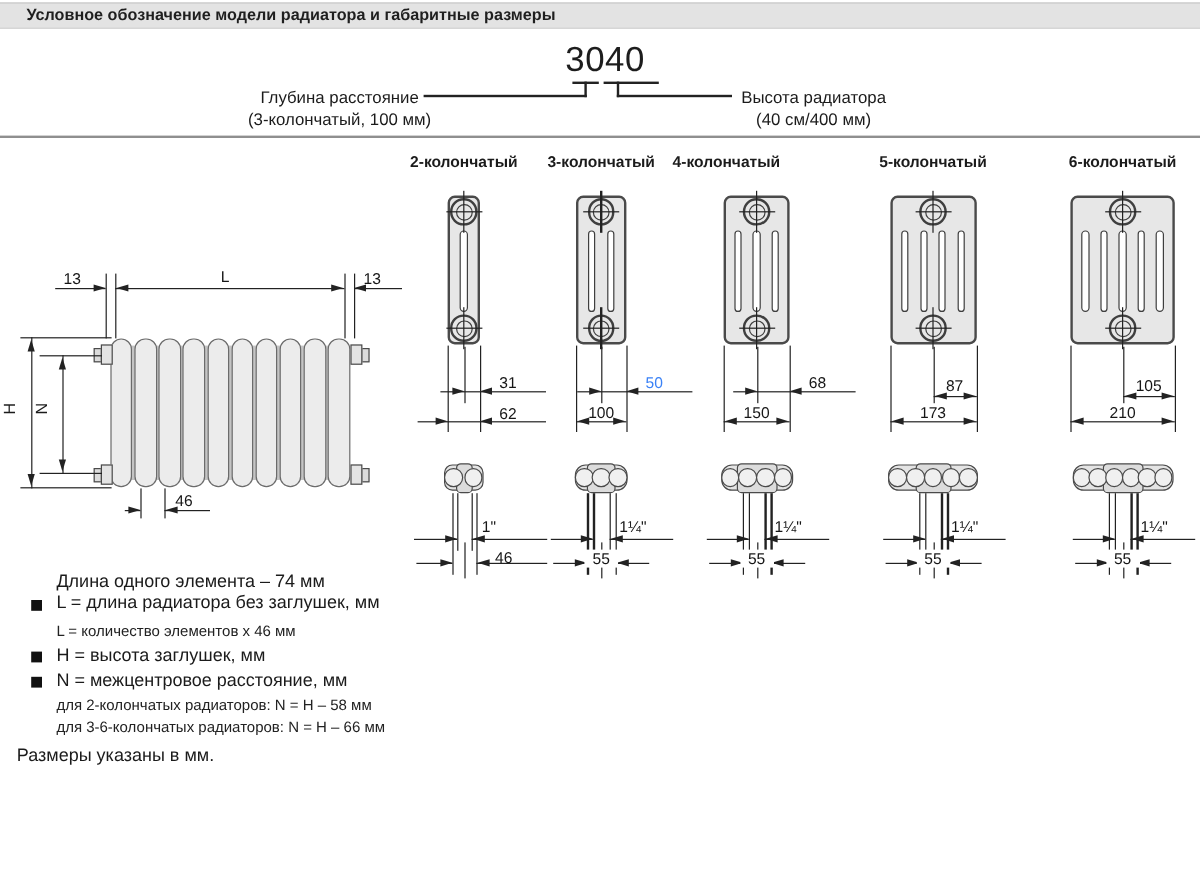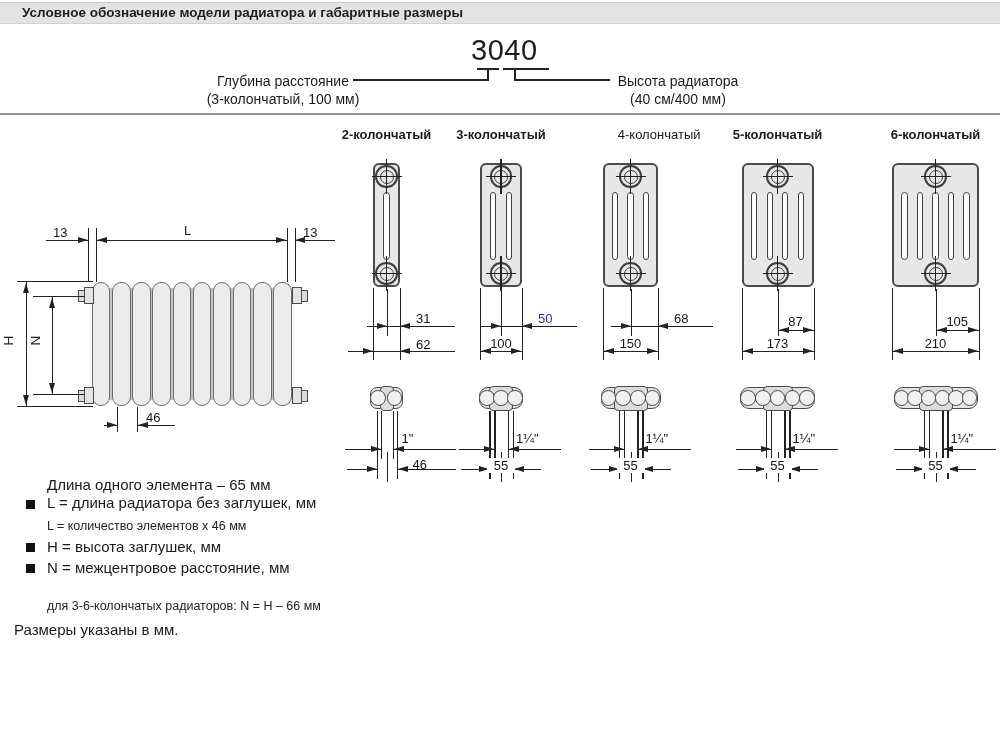--- a/index.html
+++ b/index.html
@@ -150,21 +150,21 @@
       <div style="position: absolute; left: 489.7px; top: 262.2px; width: 22.6px; height: 22.6px; border: 2px solid rgb(63, 63, 63); border-radius: 50%; background: rgb(231, 231, 231); box-sizing: border-box;"></div>
       <div style="position: absolute; left: 494px; top: 266.5px; width: 14px; height: 14px; border: 1.4px solid rgb(63, 63, 63); border-radius: 50%; box-sizing: border-box;"></div>
       <div style="position: absolute; left: 500.3px; top: 256px; width: 1.4px; height: 35px; background: rgb(34, 34, 34);"></div>
       <div style="position: absolute; left: 486px; top: 272.8px; width: 30px; height: 1.4px; background: rgb(34, 34, 34);"></div>
       <div style="position: absolute; left: 480px; top: 288px; width: 1.4px; height: 72px; background: rgb(34, 34, 34);"></div>
       <div style="position: absolute; left: 522px; top: 288px; width: 1.4px; height: 72px; background: rgb(34, 34, 34);"></div>
       <div style="position: absolute; left: 501px; top: 289px; width: 1.4px; height: 47px; background: rgb(34, 34, 34);"></div>
       <div style="position: absolute; left: 481px; top: 326px; width: 96px; height: 1.4px; background: rgb(34, 34, 34);"></div>
       <div style="position: absolute; width: 0px; height: 0px; left: 491px; top: 323.2px; border-top: 3.5px solid transparent; border-bottom: 3.5px solid transparent; border-left: 10px solid rgb(34, 34, 34);"></div>
       <div style="position: absolute; width: 0px; height: 0px; left: 522px; top: 323.2px; border-top: 3.5px solid transparent; border-bottom: 3.5px solid transparent; border-right: 10px solid rgb(34, 34, 34);"></div>
-      <div style="position: absolute; left: 538px; top: 311px; font-size: 13px; color: #4c1d95; white-space: nowrap;">50</div>
+      <div style="position: absolute; left: 538px; top: 311px; font-size: 13px; color: #3b82f6; white-space: nowrap;">50</div>
       <div style="position: absolute; left: 480px; top: 351px; width: 42px; height: 1.4px; background: rgb(34, 34, 34);"></div>
       <div style="position: absolute; width: 0px; height: 0px; left: 481px; top: 348.2px; border-top: 3.5px solid transparent; border-bottom: 3.5px solid transparent; border-right: 10px solid rgb(34, 34, 34);"></div>
       <div style="position: absolute; width: 0px; height: 0px; left: 511px; top: 348.2px; border-top: 3.5px solid transparent; border-bottom: 3.5px solid transparent; border-left: 10px solid rgb(34, 34, 34);"></div>
       <div style="position: absolute; left: 476px; top: 336px; font-size: 13px; color: rgb(22, 22, 22); white-space: nowrap; width: 50px; text-align: center;">100</div>
       <div style="position: absolute; left: 479px; top: 387px; width: 44px; height: 22px; background: rgb(228, 228, 228); border: 1.5px solid rgb(74, 74, 74); border-radius: 9px; box-sizing: border-box;"></div>
       <div style="position: absolute; left: 489px; top: 385.5px; width: 24px; height: 25px; background: rgb(220, 220, 220); border: 1.5px solid rgb(74, 74, 74); border-radius: 4px; box-sizing: border-box;"></div>
       <div style="position: absolute; left: 479.2px; top: 390.2px; width: 15.6px; height: 15.6px; border: 1.5px solid rgb(74, 74, 74); border-radius: 50%; background: rgb(240, 240, 240); box-sizing: border-box;"></div>
       <div style="position: absolute; left: 493.2px; top: 390.2px; width: 15.6px; height: 15.6px; border: 1.5px solid rgb(74, 74, 74); border-radius: 50%; background: rgb(240, 240, 240); box-sizing: border-box;"></div>
       <div style="position: absolute; left: 507.2px; top: 390.2px; width: 15.6px; height: 15.6px; border: 1.5px solid rgb(74, 74, 74); border-radius: 50%; background: rgb(240, 240, 240); box-sizing: border-box;"></div>
       <div style="position: absolute; left: 489.25px; top: 411px; width: 1.4px; height: 68px; background: rgb(34, 34, 34);"></div>
@@ -175,21 +175,21 @@
       <div style="position: absolute; left: 459px; top: 449px; width: 35.25px; height: 1.4px; background: rgb(34, 34, 34);"></div>
       <div style="position: absolute; width: 0px; height: 0px; left: 484.25px; top: 446.2px; border-top: 3.5px solid transparent; border-bottom: 3.5px solid transparent; border-left: 10px solid rgb(34, 34, 34);"></div>
       <div style="position: absolute; left: 507.75px; top: 449px; width: 53.25px; height: 1.4px; background: rgb(34, 34, 34);"></div>
       <div style="position: absolute; width: 0px; height: 0px; left: 508.75px; top: 446.2px; border-top: 3.5px solid transparent; border-bottom: 3.5px solid transparent; border-right: 10px solid rgb(34, 34, 34);"></div>
       <div style="position: absolute; left: 516px; top: 431px; font-size: 13px; color: rgb(22, 22, 22); white-space: nowrap;">1¼"</div>
       <div style="position: absolute; left: 461px; top: 469px; width: 28.25px; height: 1.4px; background: rgb(34, 34, 34);"></div>
       <div style="position: absolute; width: 0px; height: 0px; left: 479.25px; top: 466.2px; border-top: 3.5px solid transparent; border-bottom: 3.5px solid transparent; border-left: 10px solid rgb(34, 34, 34);"></div>
       <div style="position: absolute; left: 512.75px; top: 469px; width: 28.25px; height: 1.4px; background: rgb(34, 34, 34);"></div>
       <div style="position: absolute; width: 0px; height: 0px; left: 513.75px; top: 466.2px; border-top: 3.5px solid transparent; border-bottom: 3.5px solid transparent; border-right: 10px solid rgb(34, 34, 34);"></div>
       <div style="position: absolute; left: 487px; top: 458px; font-size: 13px; color: rgb(22, 22, 22); white-space: nowrap; width: 28px; text-align: center; background: rgb(255, 255, 255);">55</div>
-      <div style="position: absolute; left: 560.5px; top: 127px; width: 140px; text-align: right; font-size: 13px; font-weight: normal;">4-колончатый</div>
+      <div style="position: absolute; left: 560.5px; top: 127px; width: 140px; text-align: left; font-size: 13px; font-weight: bold;">4-колончатый</div>
       <div style="position: absolute; left: 603px; top: 163px; width: 55px; height: 124px; background: rgb(231, 231, 231); border: 2px solid rgb(74, 74, 74); border-radius: 6px; box-sizing: border-box;"></div>
       <div style="position: absolute; left: 611.8px; top: 192px; width: 6.4px; height: 68px; background: rgb(255, 255, 255); border: 1.3px solid rgb(63, 63, 63); border-radius: 3.5px; box-sizing: border-box;"></div>
       <div style="position: absolute; left: 627.3px; top: 192px; width: 6.4px; height: 68px; background: rgb(255, 255, 255); border: 1.3px solid rgb(63, 63, 63); border-radius: 3.5px; box-sizing: border-box;"></div>
       <div style="position: absolute; left: 642.8px; top: 192px; width: 6.4px; height: 68px; background: rgb(255, 255, 255); border: 1.3px solid rgb(63, 63, 63); border-radius: 3.5px; box-sizing: border-box;"></div>
       <div style="position: absolute; left: 619.2px; top: 165.2px; width: 22.6px; height: 22.6px; border: 2px solid rgb(63, 63, 63); border-radius: 50%; background: rgb(231, 231, 231); box-sizing: border-box;"></div>
       <div style="position: absolute; left: 623.5px; top: 169.5px; width: 14px; height: 14px; border: 1.4px solid rgb(63, 63, 63); border-radius: 50%; box-sizing: border-box;"></div>
       <div style="position: absolute; left: 629.8px; top: 159px; width: 1.4px; height: 35px; background: rgb(34, 34, 34);"></div>
       <div style="position: absolute; left: 615.5px; top: 175.8px; width: 30px; height: 1.4px; background: rgb(34, 34, 34);"></div>
       <div style="position: absolute; left: 619.2px; top: 262.2px; width: 22.6px; height: 22.6px; border: 2px solid rgb(63, 63, 63); border-radius: 50%; background: rgb(231, 231, 231); box-sizing: border-box;"></div>
       <div style="position: absolute; left: 623.5px; top: 266.5px; width: 14px; height: 14px; border: 1.4px solid rgb(63, 63, 63); border-radius: 50%; box-sizing: border-box;"></div>
@@ -318,27 +318,28 @@
       <div style="position: absolute; left: 942.25px; top: 449px; width: 53.25px; height: 1.4px; background: rgb(34, 34, 34);"></div>
       <div style="position: absolute; width: 0px; height: 0px; left: 943.25px; top: 446.2px; border-top: 3.5px solid transparent; border-bottom: 3.5px solid transparent; border-right: 10px solid rgb(34, 34, 34);"></div>
       <div style="position: absolute; left: 950.5px; top: 431px; font-size: 13px; color: rgb(22, 22, 22); white-space: nowrap;">1¼"</div>
       <div style="position: absolute; left: 895.5px; top: 469px; width: 28.25px; height: 1.4px; background: rgb(34, 34, 34);"></div>
       <div style="position: absolute; width: 0px; height: 0px; left: 913.75px; top: 466.2px; border-top: 3.5px solid transparent; border-bottom: 3.5px solid transparent; border-left: 10px solid rgb(34, 34, 34);"></div>
       <div style="position: absolute; left: 947.25px; top: 469px; width: 28.25px; height: 1.4px; background: rgb(34, 34, 34);"></div>
       <div style="position: absolute; width: 0px; height: 0px; left: 948.25px; top: 466.2px; border-top: 3.5px solid transparent; border-bottom: 3.5px solid transparent; border-right: 10px solid rgb(34, 34, 34);"></div>
       <div style="position: absolute; left: 921.5px; top: 458px; font-size: 13px; color: rgb(22, 22, 22); white-space: nowrap; width: 28px; text-align: center; background: rgb(255, 255, 255);">55</div>
     </div>
 
-  <div class="note" style="left:47px;top:476px;">Длина одного элемента – 65 мм</div>
+  <div class="note" style="left:47px;top:476px;">Длина одного элемента – 74 мм</div>
 
   <div class="bullet" style="left:26px;top:500px;"></div>
   <div class="note" style="left:47px;top:494px;">L = длина радиатора без заглушек, мм</div>
   <div class="note-sub" style="left:47px;top:519px;">L = количество элементов x 46 мм</div>
 
   <div class="bullet" style="left:26px;top:543px;"></div>
   <div class="note" style="left:47px;top:538px;">H = высота заглушек, мм</div>
 
   <div class="bullet" style="left:26px;top:564px;"></div>
   <div class="note" style="left:47px;top:559px;">N = межцентровое расстояние, мм</div>
+  <div class="note-sub" style="left:47px;top:581px;">для 2-колончатых радиаторов: N = H – 58 мм</div>
   <div class="note-sub" style="left:47px;top:599px;">для 3-6-колончатых радиаторов: N = H – 66 мм</div>
 
   <div class="note" style="left:14px;top:621px;">Размеры указаны в мм.</div>
 </div>
 
 </body></html>

